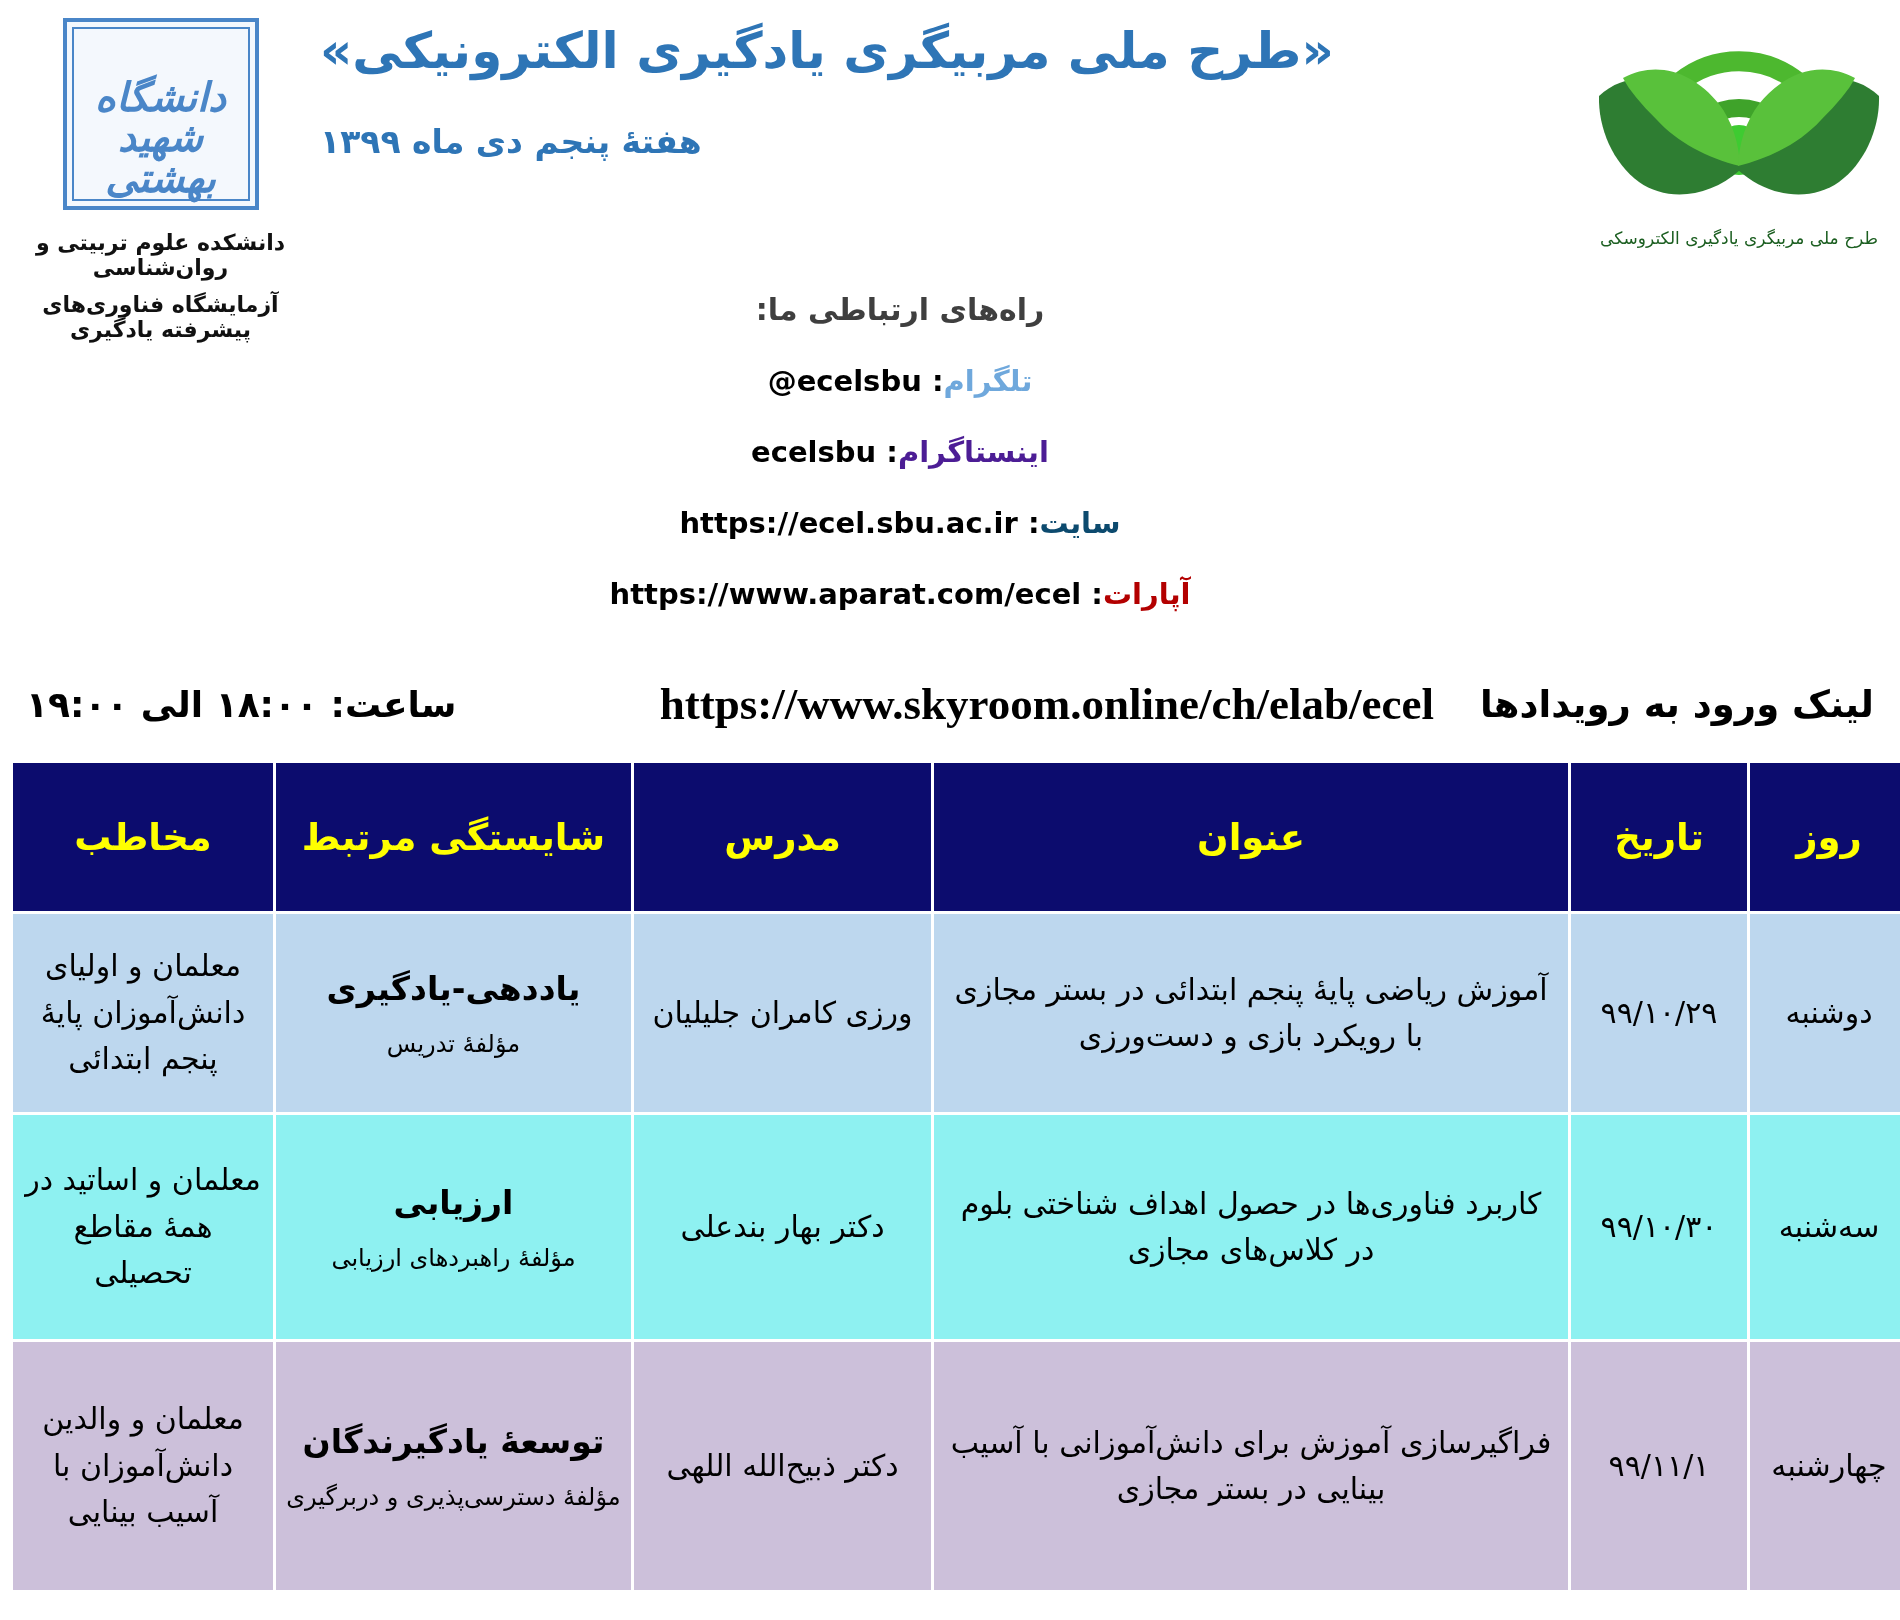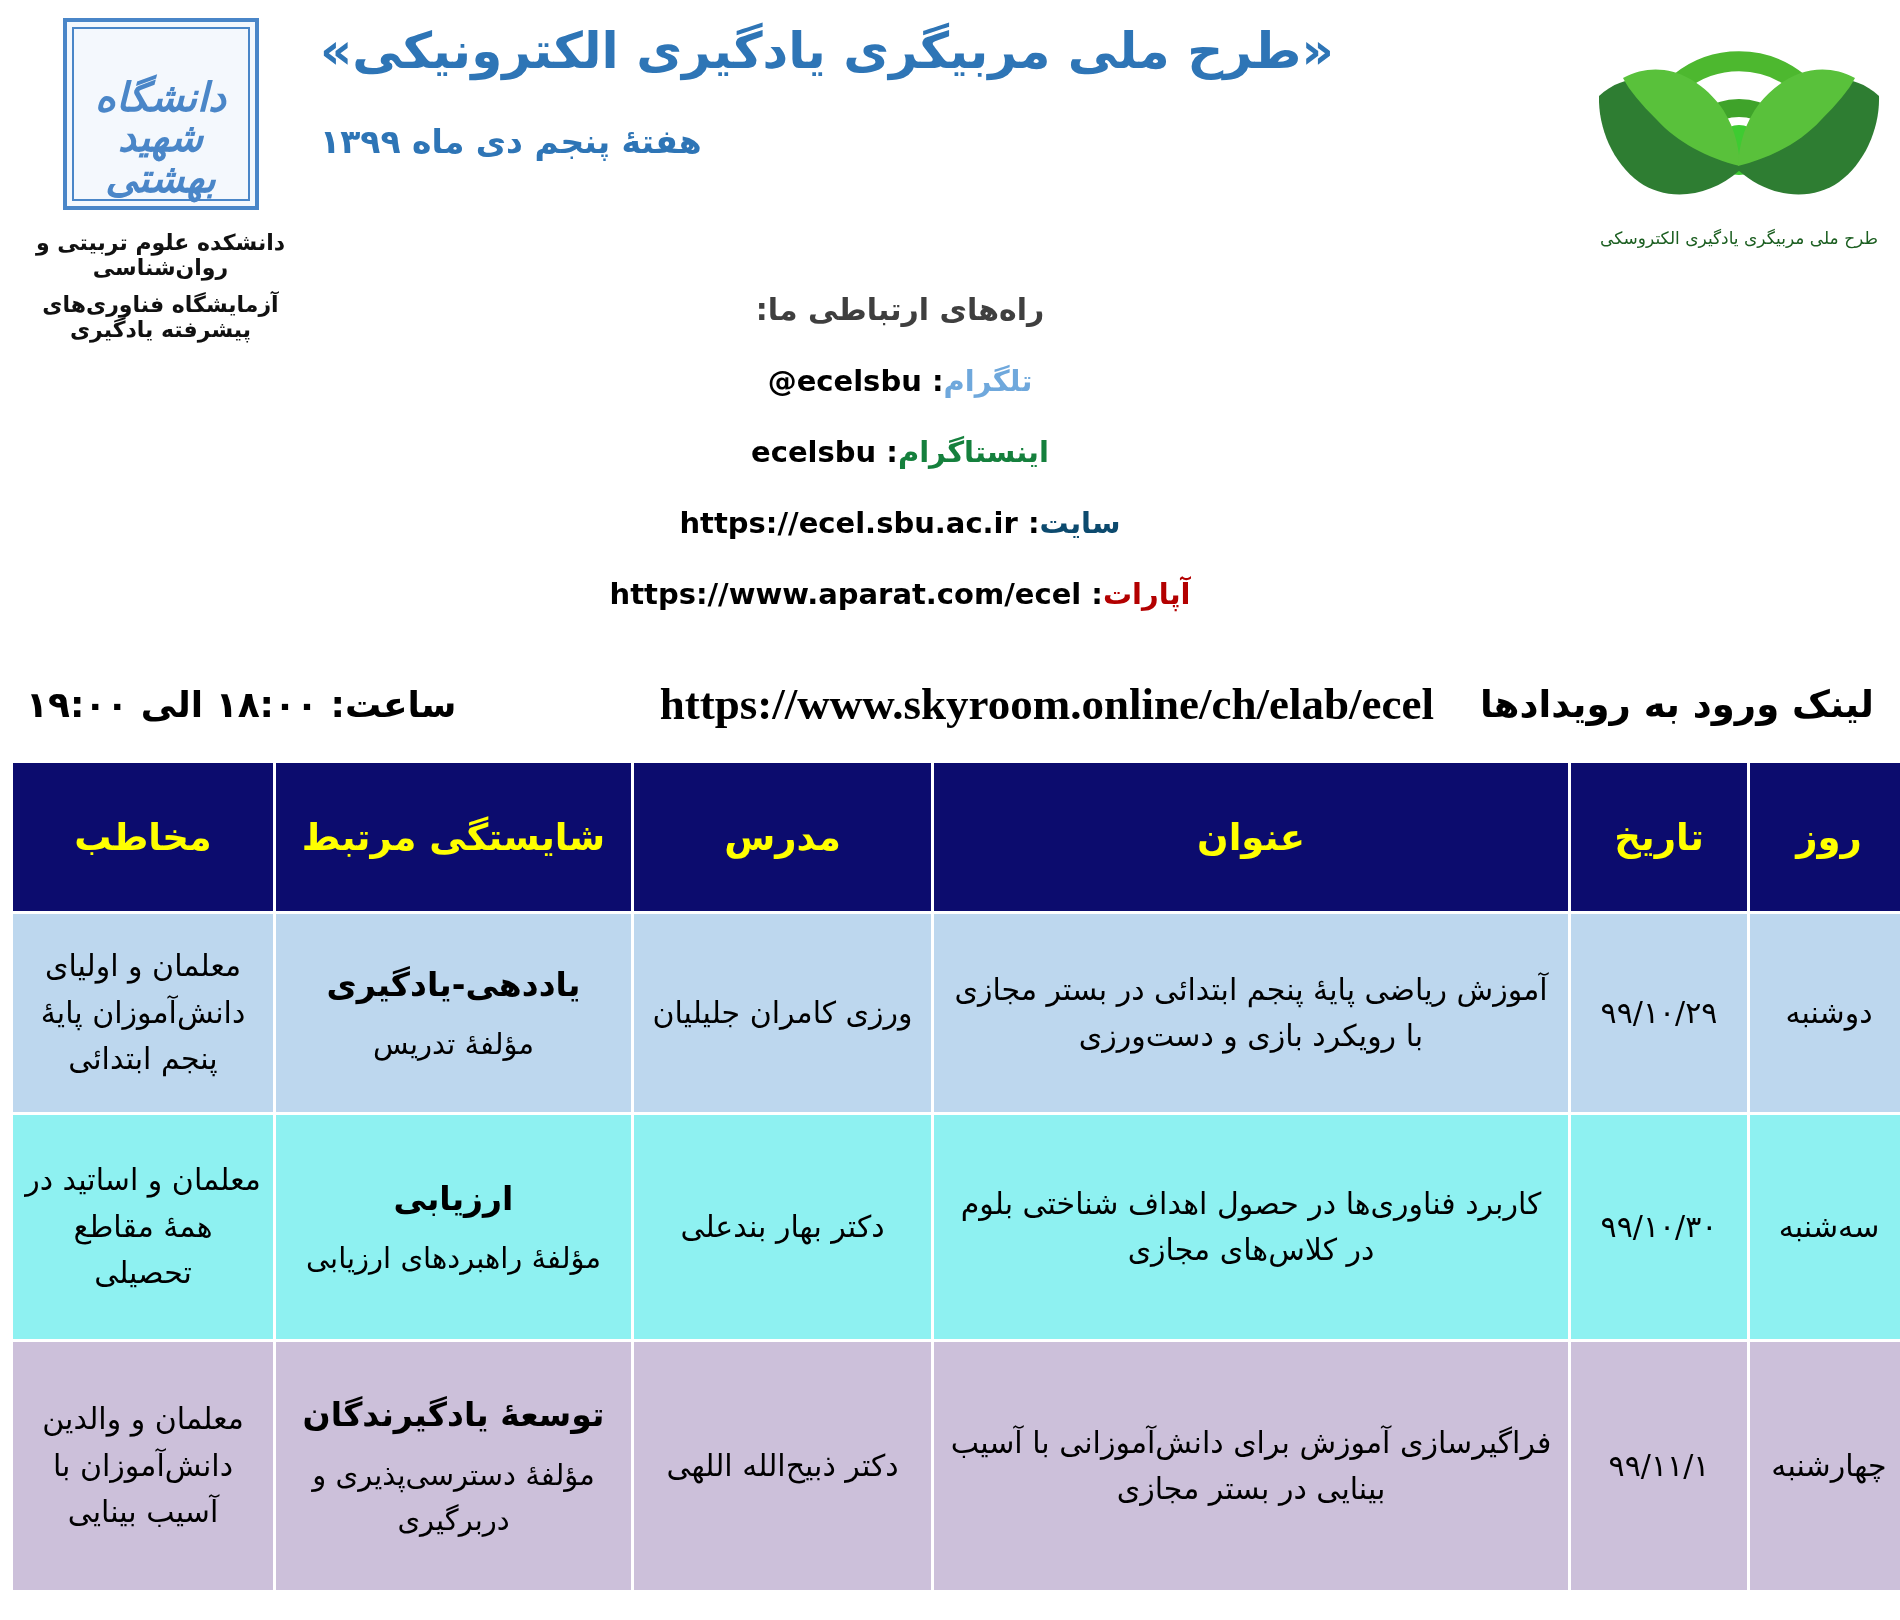--- a/index.html
+++ b/index.html
@@ -59,21 +59,21 @@
     position:absolute; top:760px; left:10px; width:1880px;
     border-collapse:separate; border-spacing:3px; table-layout:fixed;
     text-align:center; background:#fff;
   }
   .schedule th { font-size:37px; font-weight:bold; height:148px; vertical-align:middle; }
   .schedule td { font-size:30px; vertical-align:middle; padding:6px 8px; line-height:1.55; }
   .row-1 td { height:198px; }
   .row-2 td { height:224px; }
   .row-3 td { height:248px; }
   .comp-main { font-weight:bold; font-size:33px; }
-  .comp-sub { font-size:29px; margin-top:12px; }
+  .comp-sub { font-size:24px; margin-top:12px; }
   .date-cell { font-size:31px; }
 </style>
 </head>
 <body>
 
 <div class="page">
 
   <div class="sbu-block">
     <div class="sbu-box">
       <div class="sbu-box-inner">
@@ -109,21 +109,21 @@
 
   <div class="contact-block">
     <div class="contact-heading">راه‌های ارتباطی ما:</div>
 
     <div class="contact-line">
       <span class="contact-label" style="color: rgb(111, 168, 220);">تلگرام</span><span>: </span>
       <span class="contact-value">@ecelsbu</span>
     </div>
 
     <div class="contact-line">
-      <span class="contact-label" style="color: #15803d;">اینستاگرام</span><span>: </span>
+      <span class="contact-label" style="color: #4c1d95;">اینستاگرام</span><span>: </span>
       <span class="contact-value">ecelsbu</span>
     </div>
 
     <div class="contact-line">
       <span class="contact-label" style="color: #0c4a6e;">سایت</span><span>: </span>
       <span class="contact-value">https://ecel.sbu.ac.ir</span>
     </div>
 
     <div class="contact-line">
       <span class="contact-label" style="color: rgb(179, 0, 0);">آپارات</span><span>: </span>

